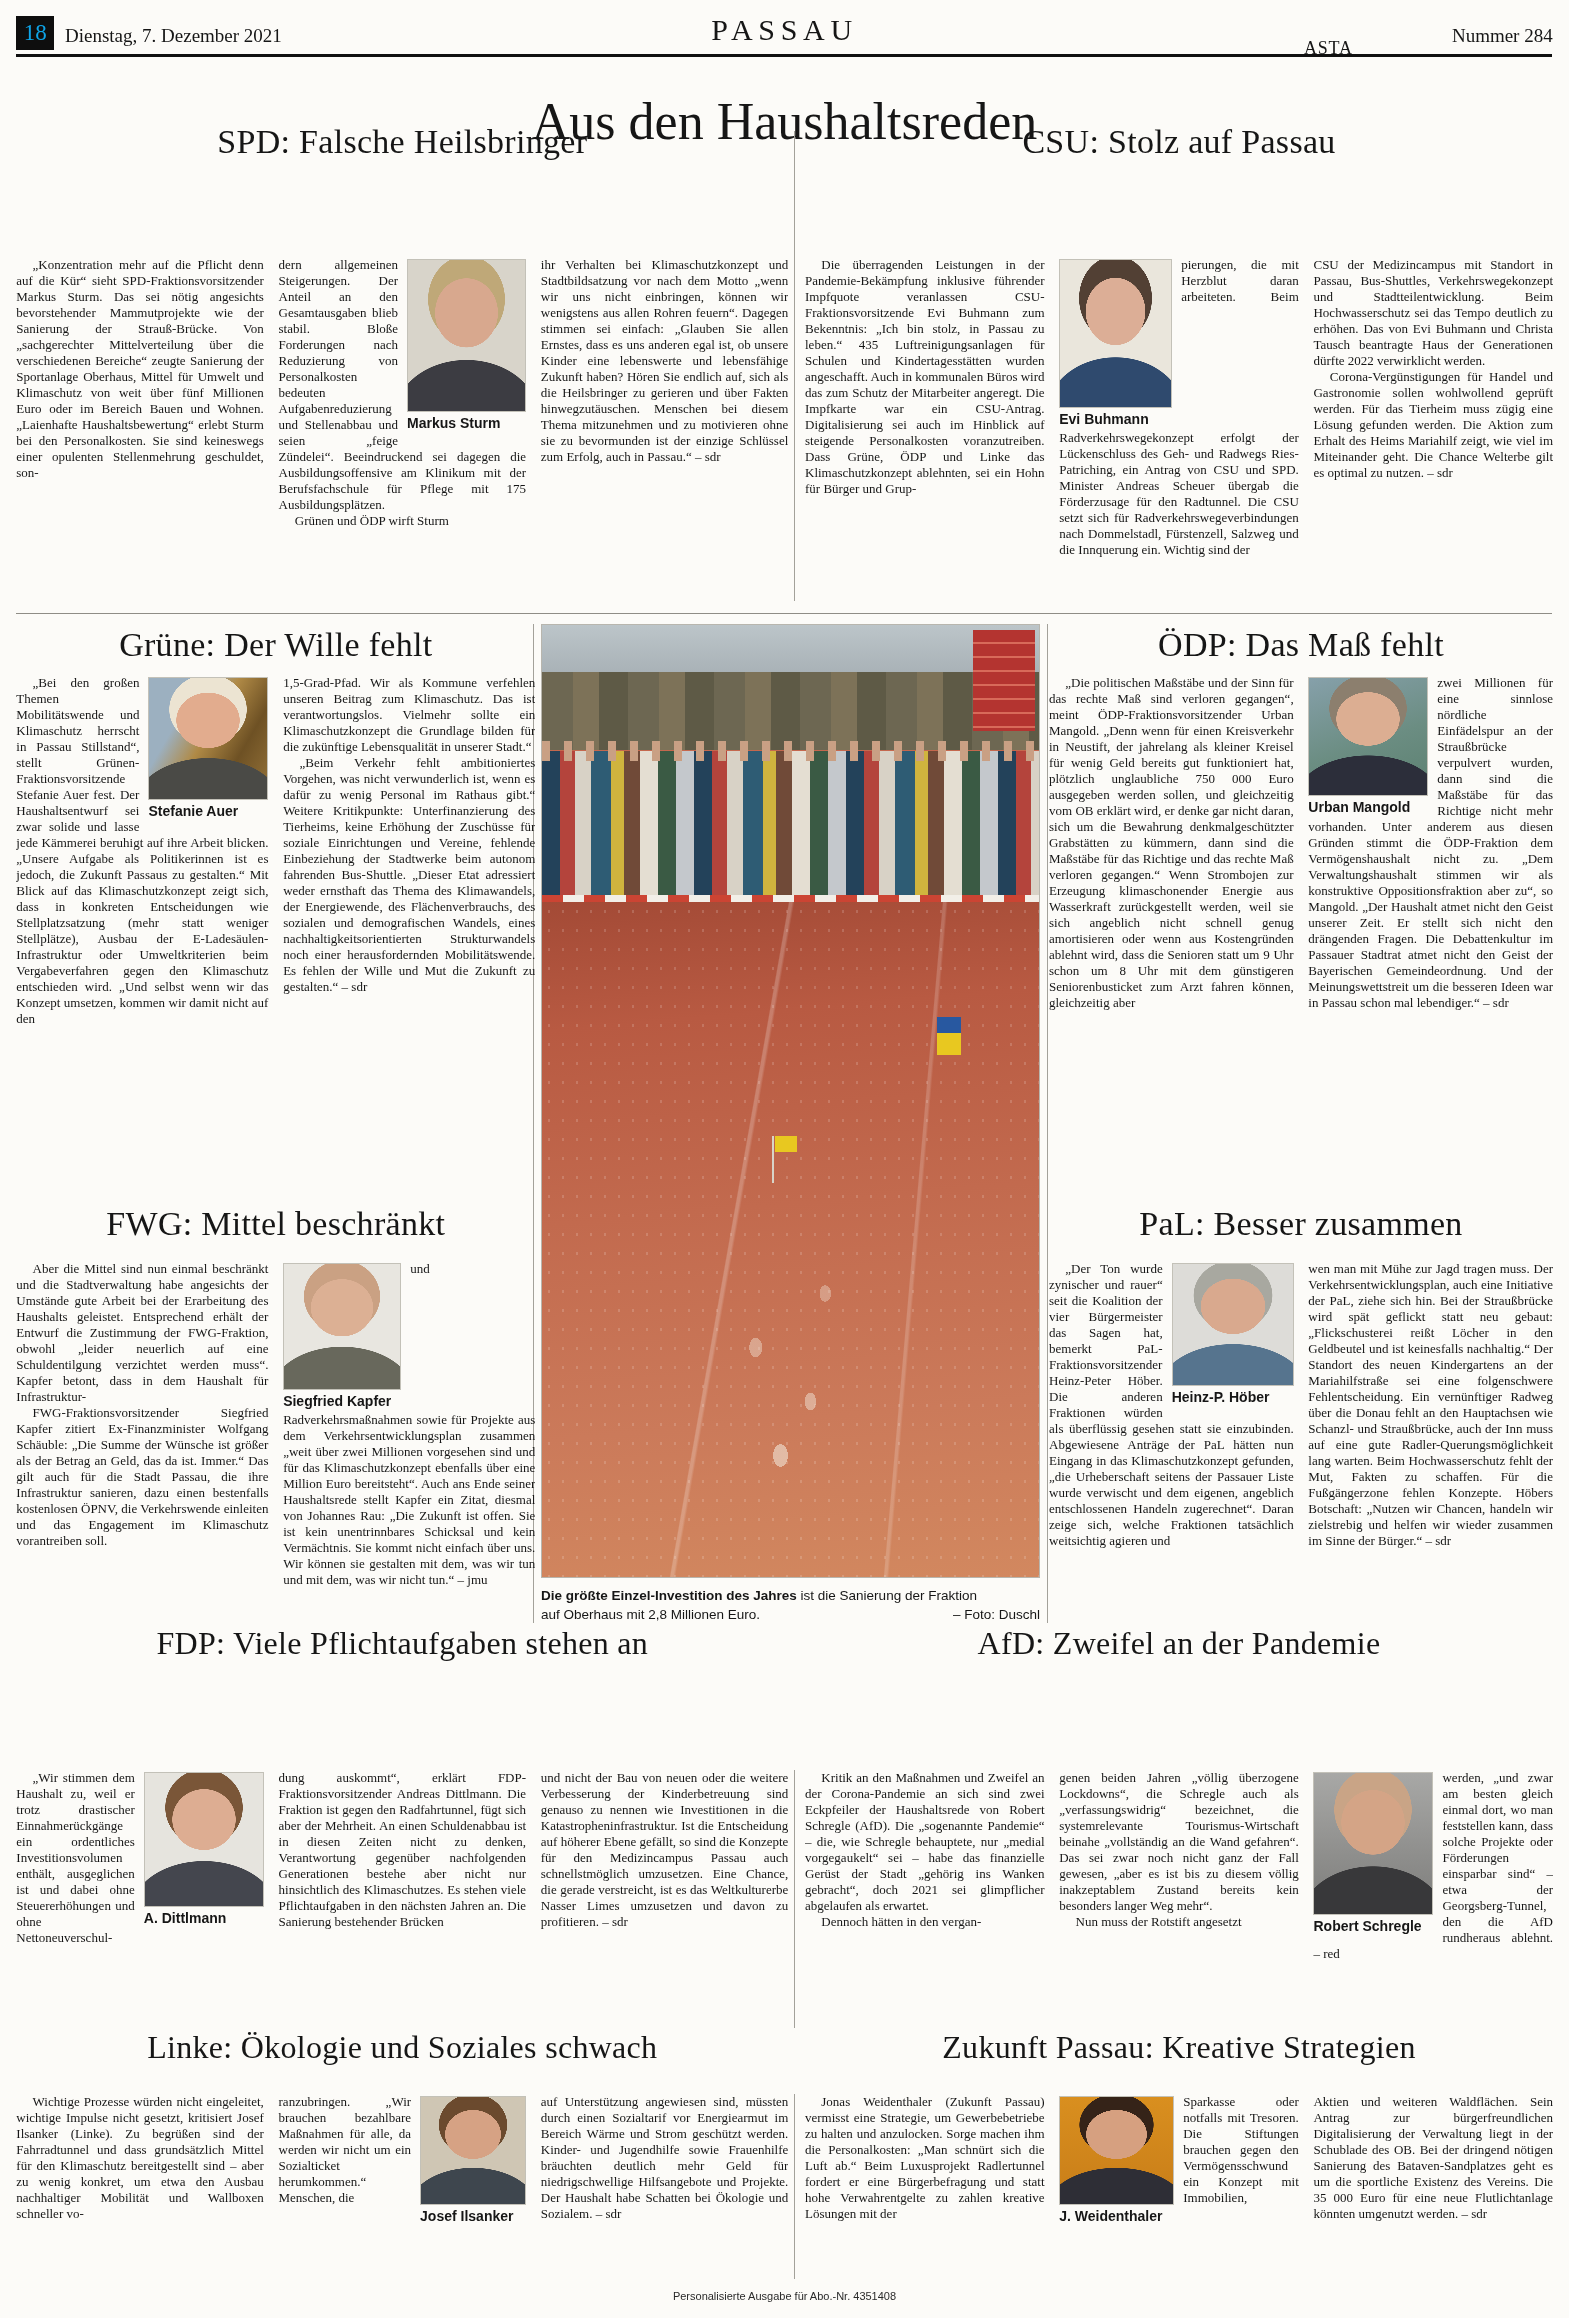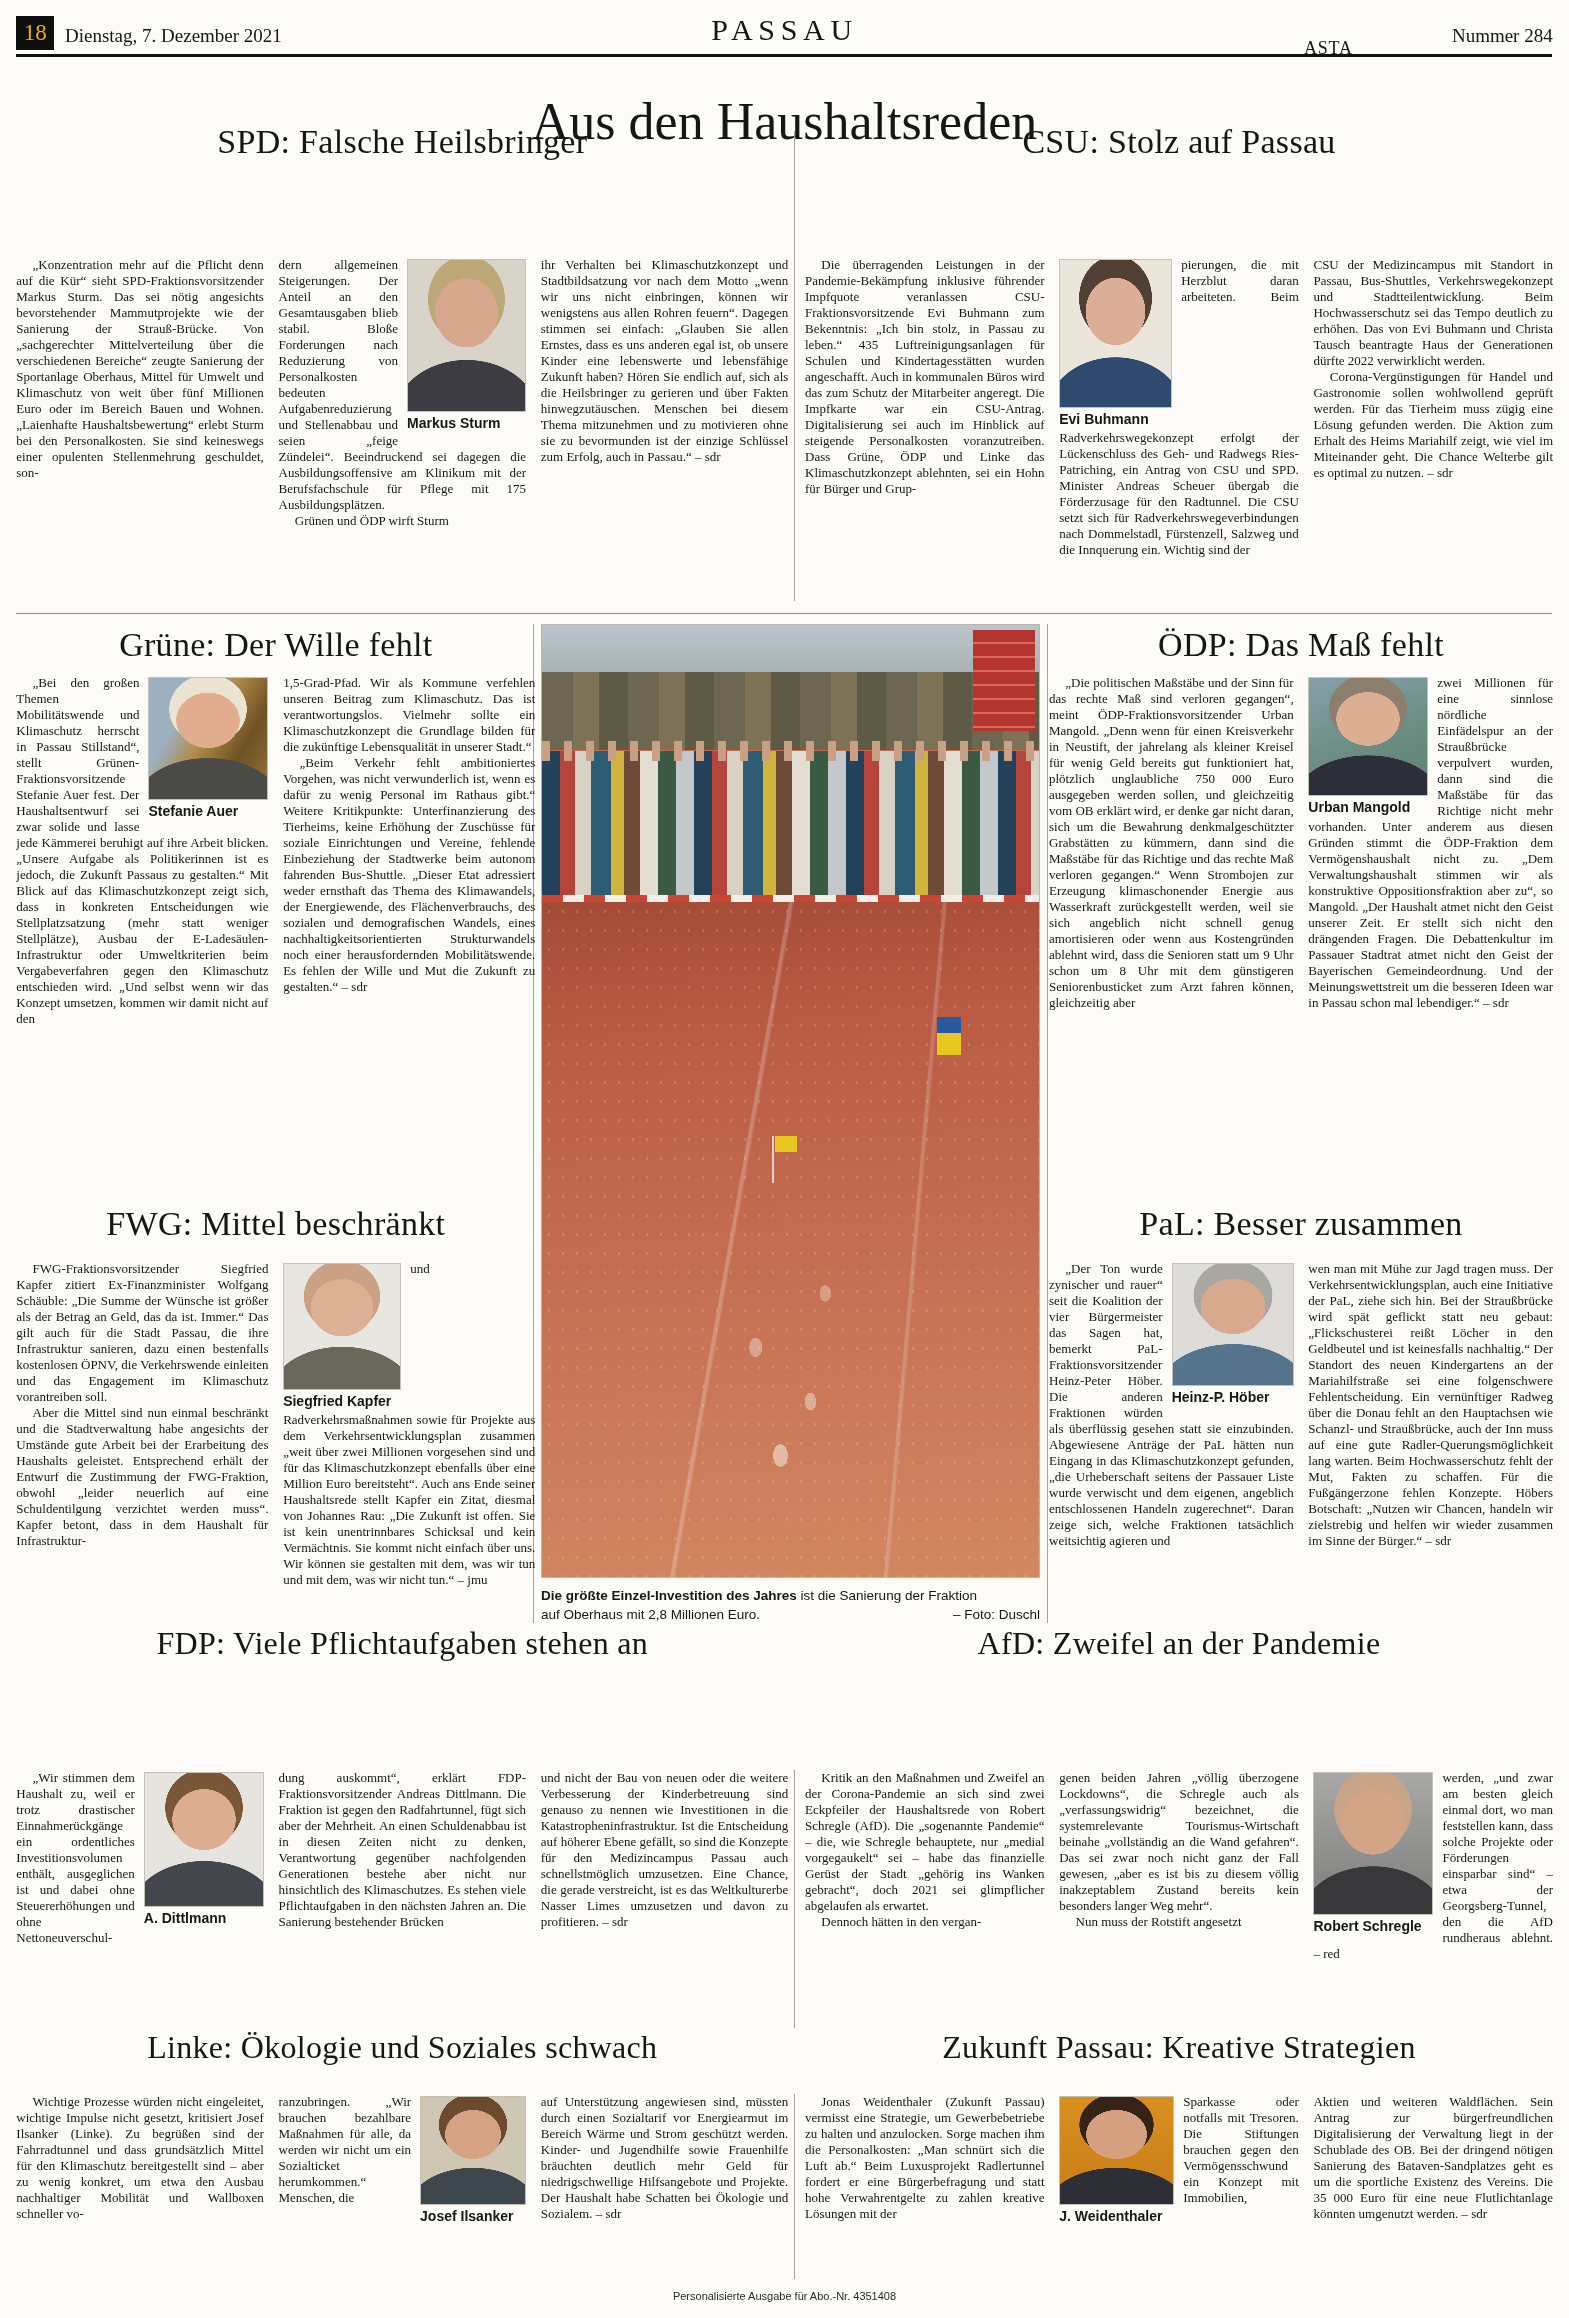--- a/index.html
+++ b/index.html
@@ -1,20 +1,20 @@
 <!DOCTYPE html>
 <html lang="de" style="font-size:13px"><head>
 <meta charset="utf-8">
 <style>
   html,body{margin:0;padding:0;background:#e8e8e8;}
   .page{position:relative;width:1569px;height:2319px;background:#fcfbf8;margin:0 auto;
         font-family:"Liberation Serif","DejaVu Serif",serif;color:#161616;overflow:hidden;}
 
   
-  .pagenum{position:absolute;top:16.3px;left:16.3px;width:38px;height:34px;background:#0e0e0e;color:#eab308;
+  .pagenum{position:absolute;top:16.3px;left:16.3px;width:38px;height:34px;background:#0e0e0e;color:#0ea5e9;
            font-size:23px;display:flex;align-items:center;justify-content:center;}
   .hdate{position:absolute;top:24.5px;left:65px;font-size:19px;}
   .hsection{position:absolute;top:13px;left:0;width:100%;text-align:center;font-size:30px;letter-spacing:5.7px;}
   .hasta{position:absolute;top:13px;left:1304px;font-size:18px;letter-spacing:0.8px;margin-top:25px;}
   .hissue{position:absolute;top:24.5px;right:16.3px;font-size:19px;}
   .header-rule{position:absolute;top:54px;left:16.3px;width:1536px;height:3.3px;background:#101010;}
 
   
   .main-title{position:absolute;top:57px;left:0;width:100%;text-align:center;font-size:52px;font-weight:500;}
 
@@ -226,22 +226,22 @@
       <b>Die größte Einzel-Investition des Jahres</b><span> ist die Sanierung der Fraktion</span>
     </div>
     <div>
       <span class="credit">– Foto: Duschl</span><span>auf Oberhaus mit 2,8 Millionen Euro.</span>
     </div>
   </div>
 
   <h2 class="h2art" id="h-fwg">FWG: Mittel beschränkt</h2>
   <div class="cols" id="c-fwg">
     <div class="col">
+      <p class="ind">Aber die Mittel sind nun einmal beschränkt und die Stadtverwaltung habe angesichts der Umstände gute Arbeit bei der Erarbeitung des Haushalts geleistet. Entsprechend erhält der Entwurf die Zustimmung der FWG-Fraktion, obwohl „leider neuerlich auf eine Schuldentilgung verzichtet werden muss“. Kapfer betont, dass in dem Haushalt für Infrastruktur-</p>
       <p class="ind">FWG-Fraktionsvorsitzender Siegfried Kapfer zitiert Ex-Finanzminister Wolfgang Schäuble: „Die Summe der Wünsche ist größer als der Betrag an Geld, das da ist. Immer.“ Das gilt auch für die Stadt Passau, die ihre Infrastruktur sanieren, dazu einen bestenfalls kostenlosen ÖPNV, die Verkehrswende einleiten und das Engagement im Klimaschutz vorantreiben soll.</p>
-      <p class="ind">Aber die Mittel sind nun einmal beschränkt und die Stadtverwaltung habe angesichts der Umstände gute Arbeit bei der Erarbeitung des Haushalts geleistet. Entsprechend erhält der Entwurf die Zustimmung der FWG-Fraktion, obwohl „leider neuerlich auf eine Schuldentilgung verzichtet werden muss“. Kapfer betont, dass in dem Haushalt für Infrastruktur-</p>
     </div>
     <div class="col">
       <div class="ph ph-l">
         <div class="pimg pimg-kapfer"></div>
         <div class="pcap">Siegfried Kapfer</div>
       </div>
       <p>und Radverkehrsmaßnahmen sowie für Projekte aus dem Verkehrsentwicklungsplan zusammen „weit über zwei Millionen vorgesehen sind und für das Klimaschutzkonzept ebenfalls über eine Million Euro bereitsteht“. Auch ans Ende seiner Haushaltsrede stellt Kapfer ein Zitat, diesmal von Johannes Rau: „Die Zukunft ist offen. Sie ist kein unentrinnbares Schicksal und kein Vermächtnis. Sie kommt nicht einfach über uns. Wir können sie gestalten mit dem, was wir tun und mit dem, was wir nicht tun.“ – jmu</p>
     </div>
   </div>
 

